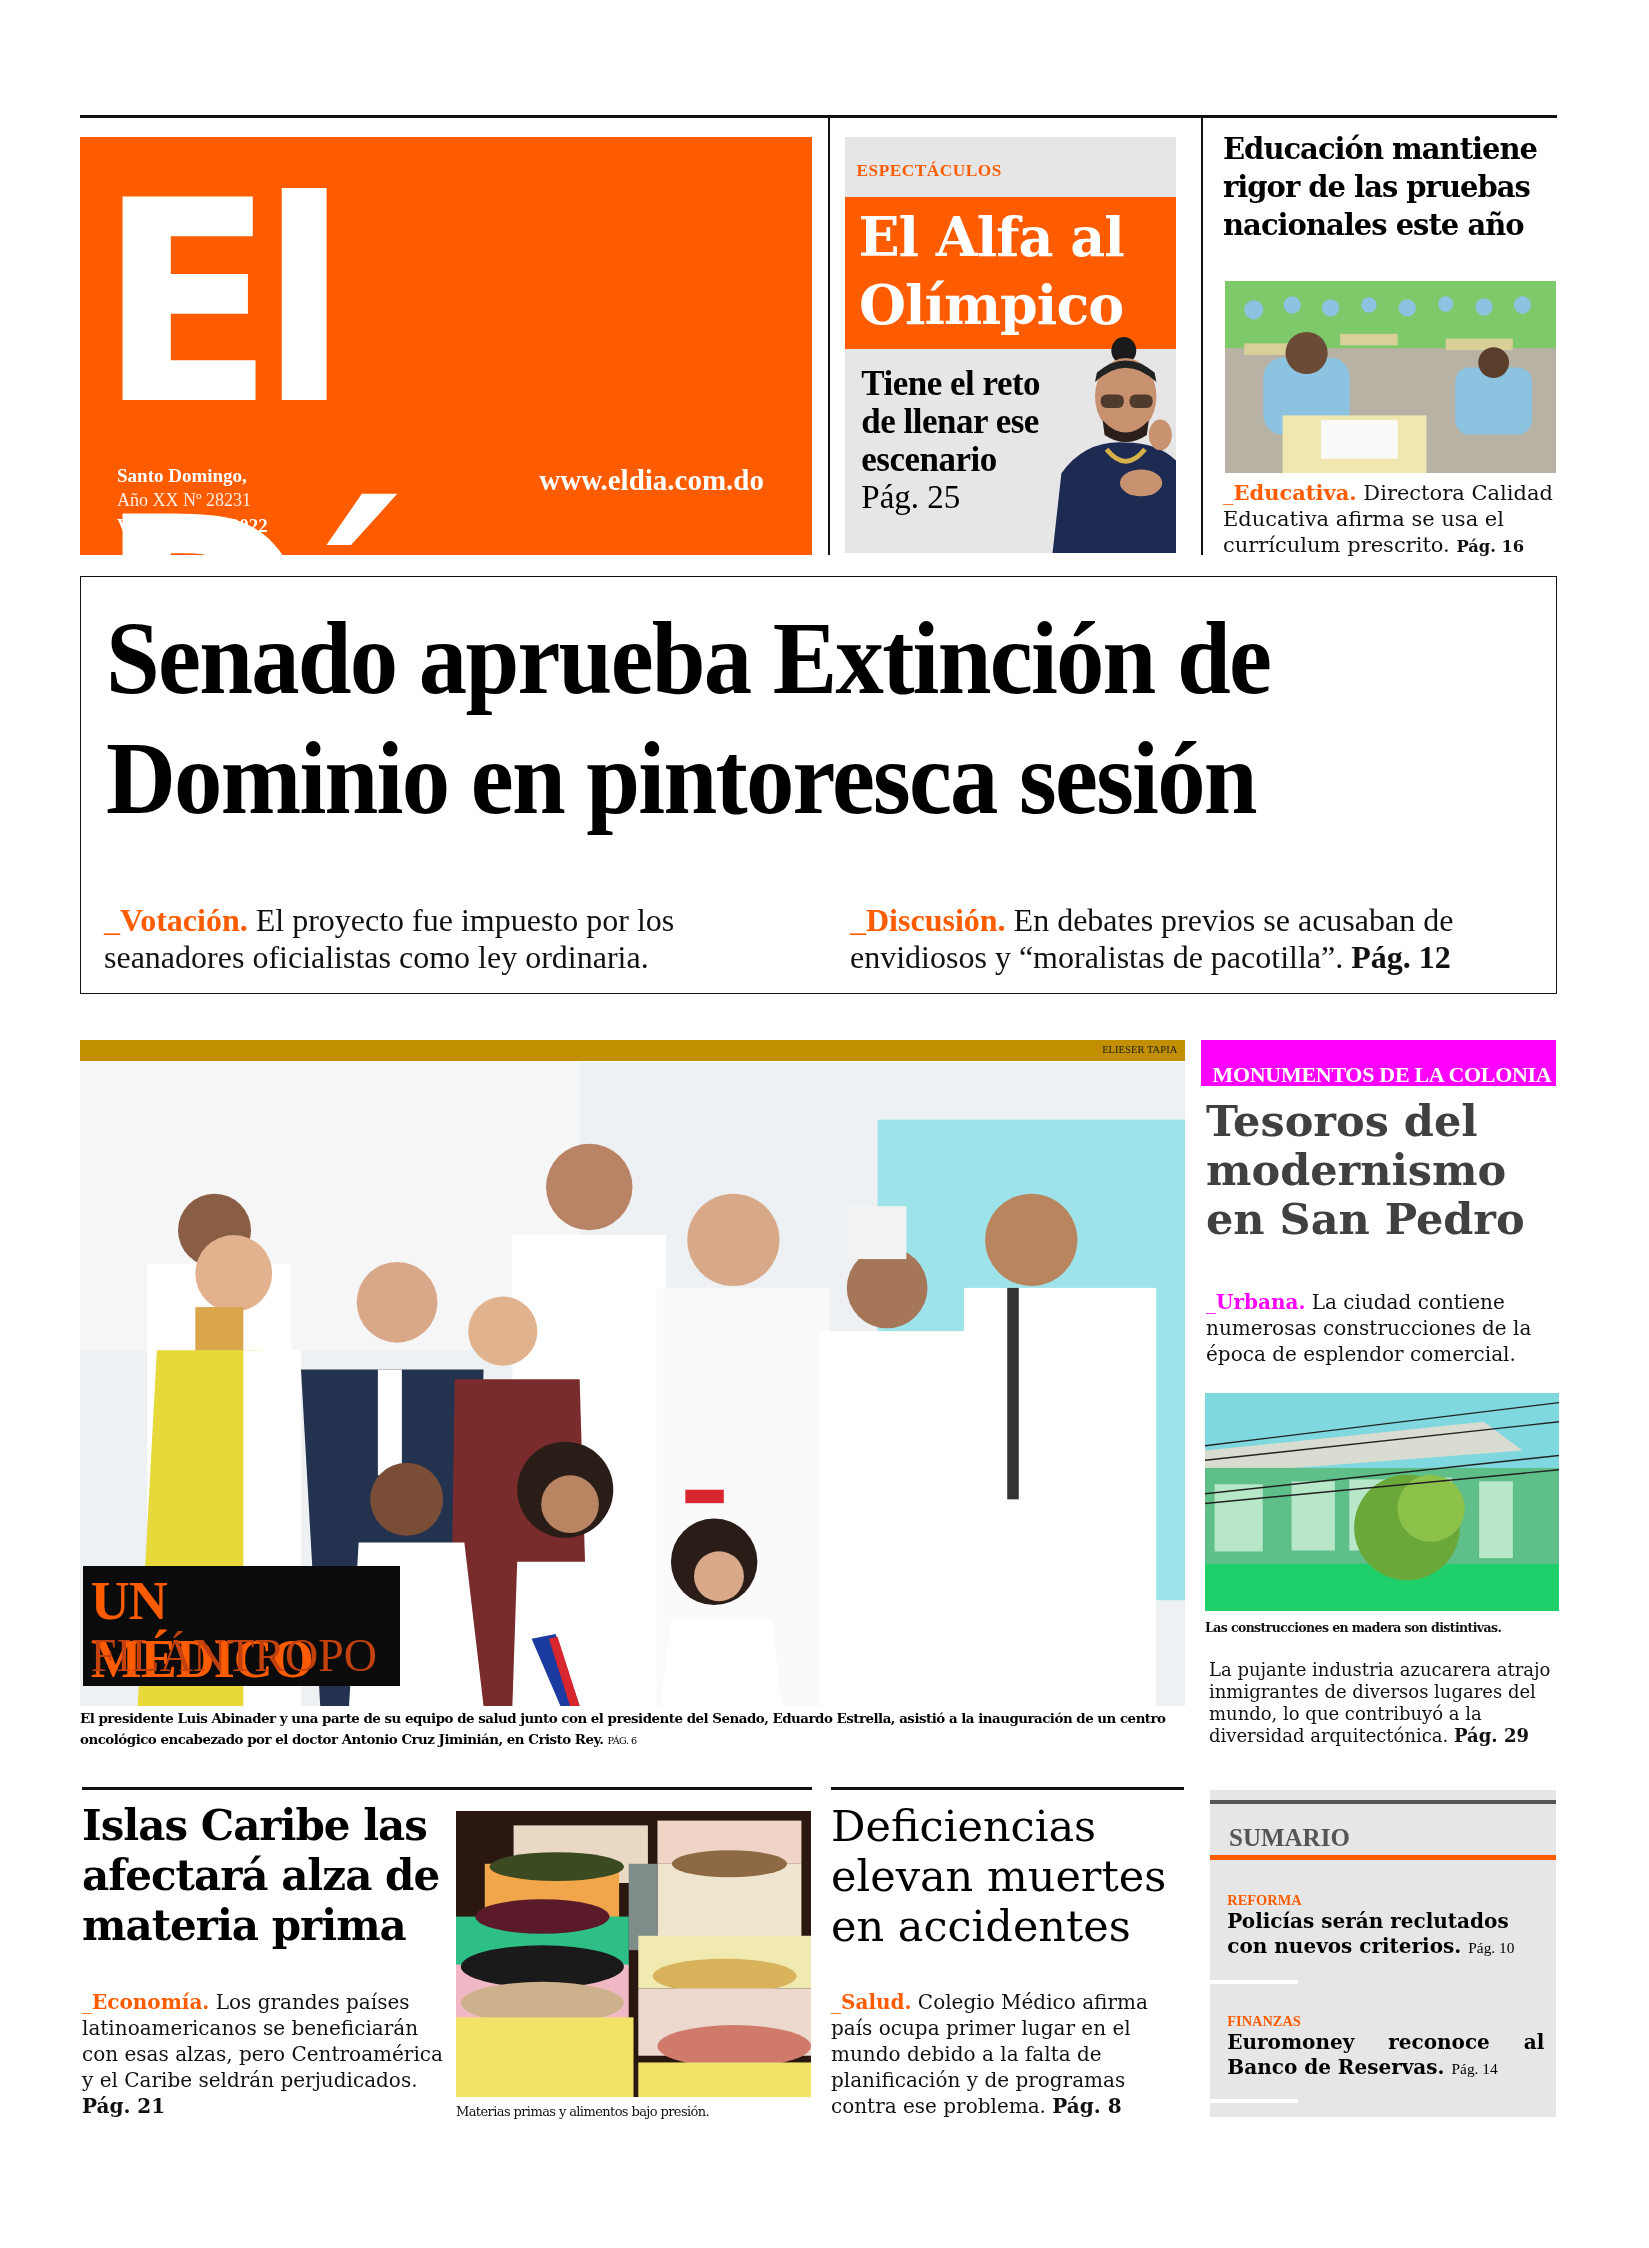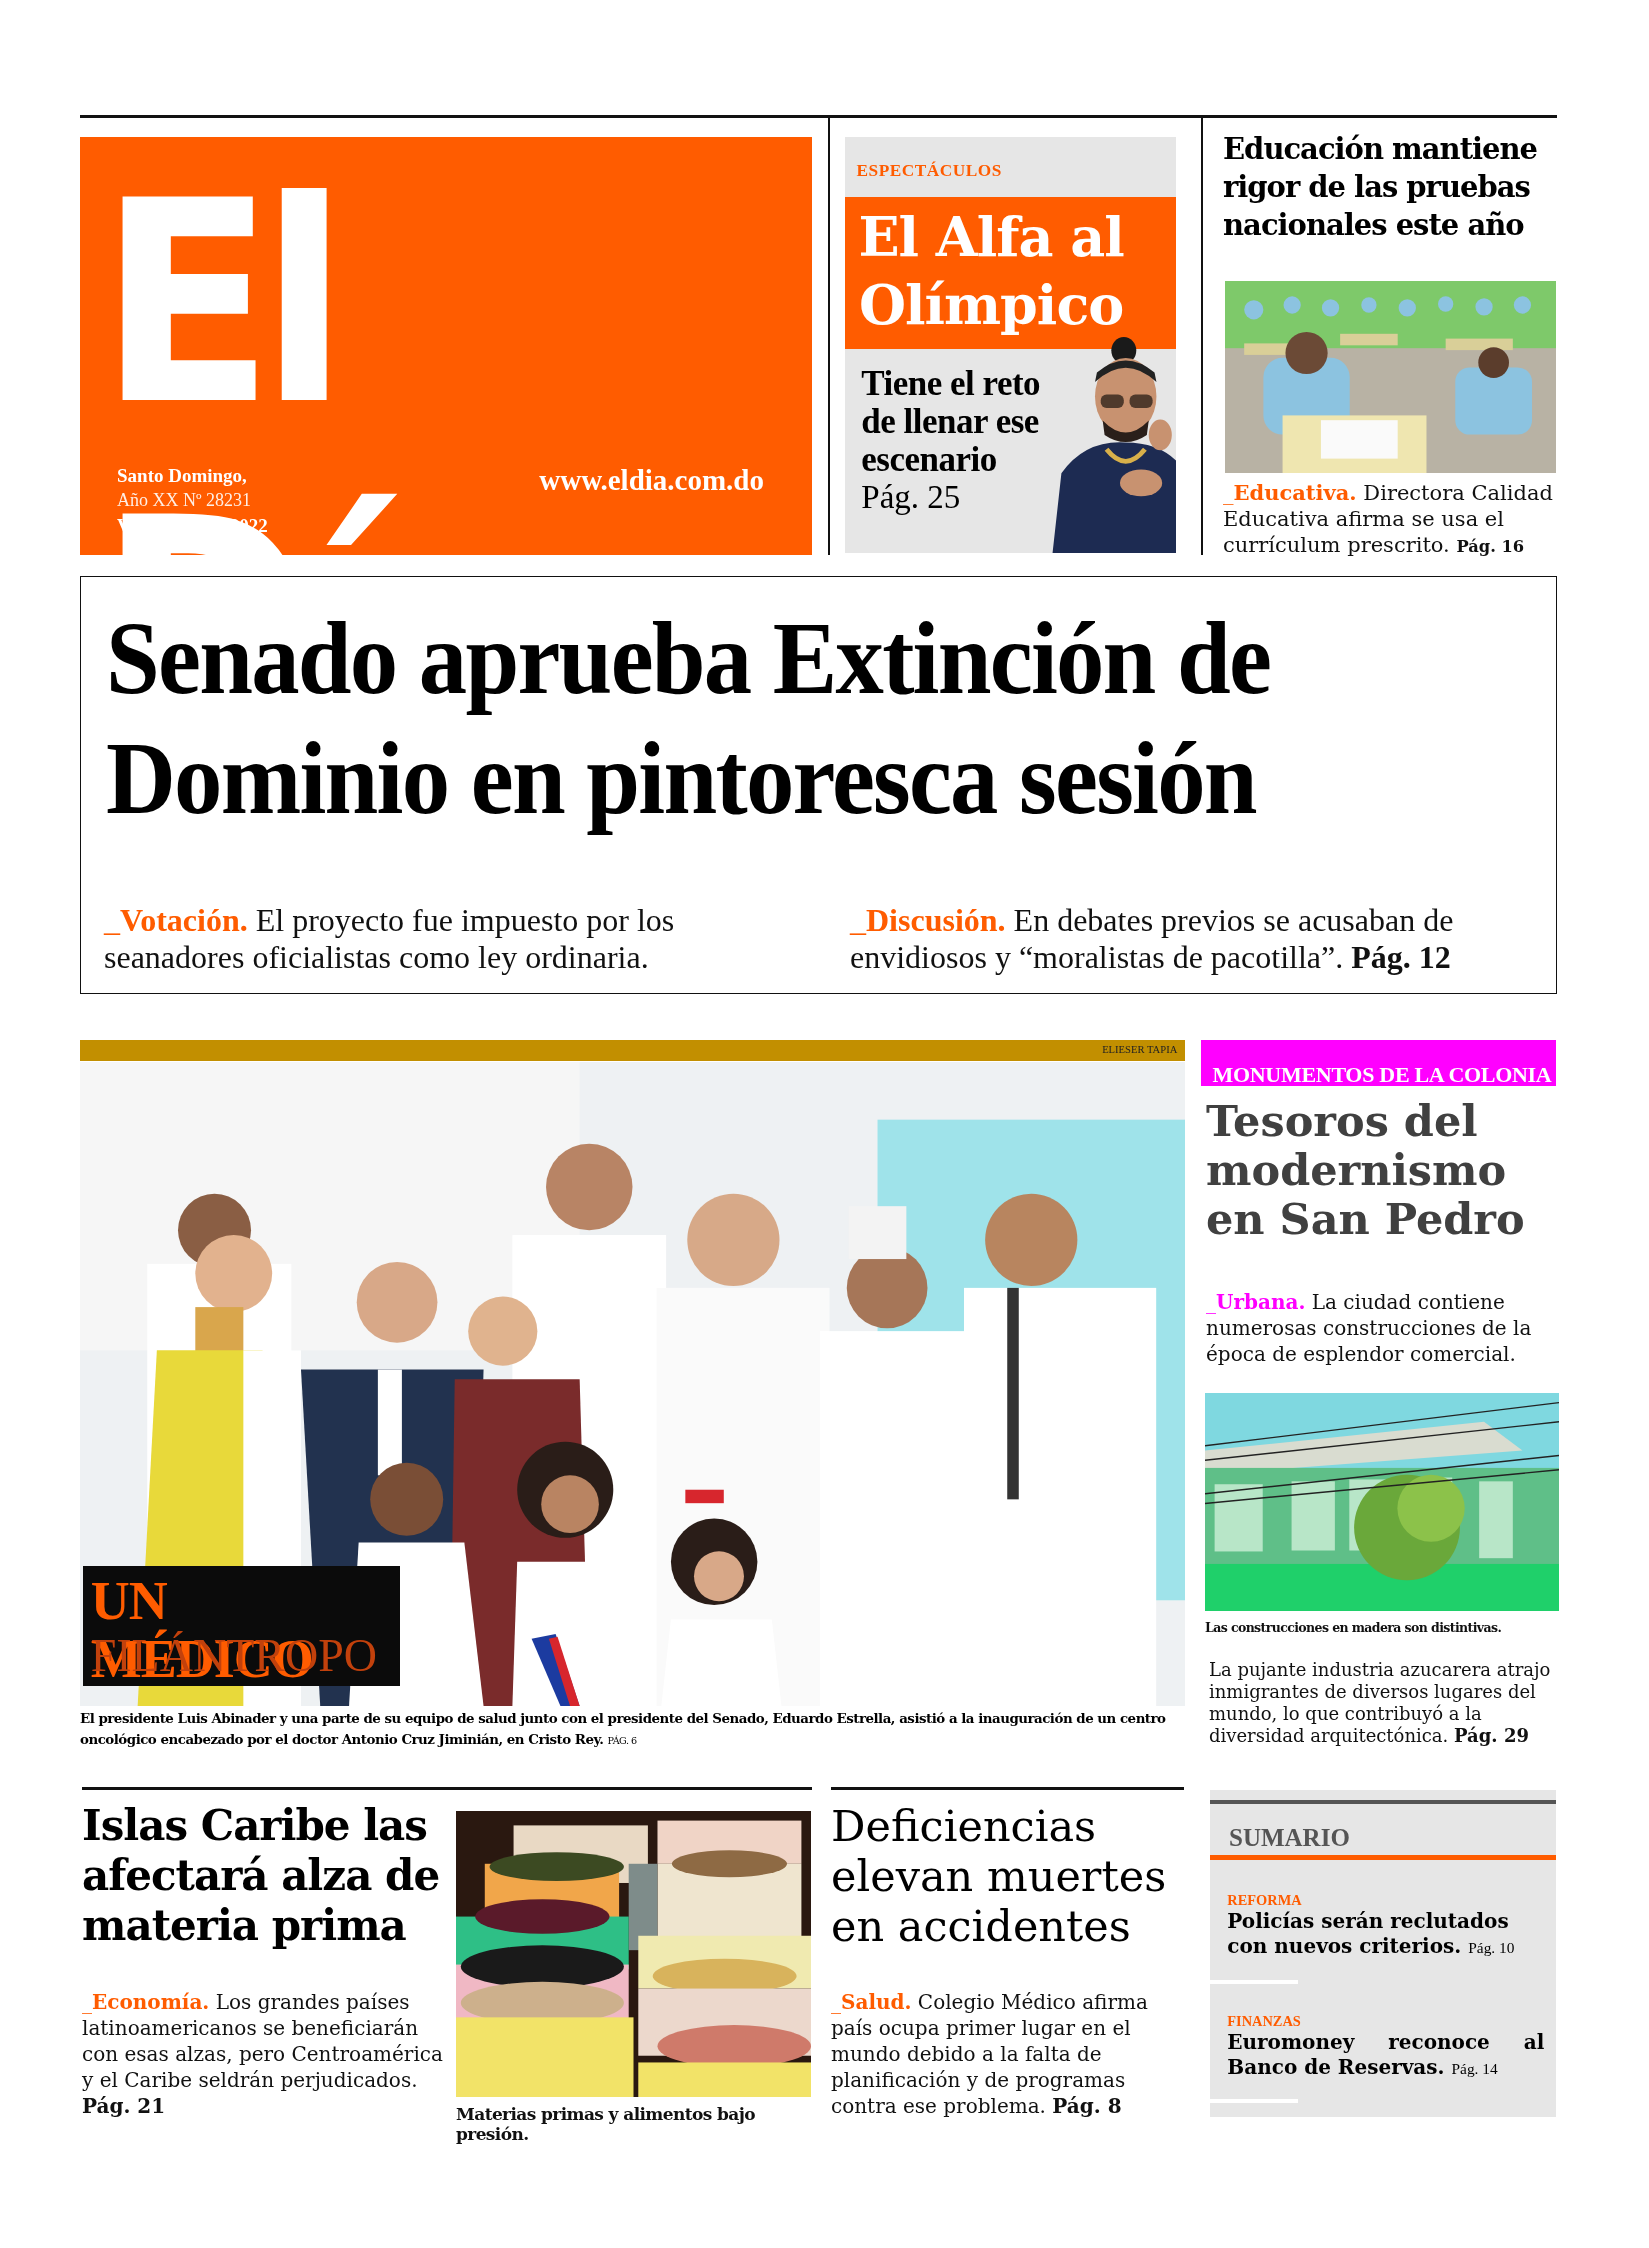--- a/index.html
+++ b/index.html
@@ -67,21 +67,21 @@
   .mon-text { left: 1206px; top: 1289px; width: 355px; font-family: "DejaVu Serif", serif; font-size: 20px; line-height: 26px; }
   .mon-photo { left: 1205px; top: 1393px; width: 354px; height: 218px; }
   .mon-caption { left: 1205px; top: 1620px; width: 355px; font-family: "DejaVu Serif", serif; font-weight: 700; font-size: 12.5px; letter-spacing: -0.6px; }
   .mon-text2 { left: 1209px; top: 1659px; width: 346px; font-family: "DejaVu Serif", serif; font-size: 18px; line-height: 22px; }
 
   
   .bottom-rule { height: 2.9px; background: #111; }
   .islas-head { left: 82px; top: 1801px; width: 365px; font-family: "DejaVu Serif", serif; font-weight: 700; font-size: 42px; line-height: 50px; letter-spacing: -1px; color: #000; }
   .islas-text { left: 82px; top: 1989px; width: 365px; font-family: "DejaVu Serif", serif; font-size: 20px; line-height: 26px; }
   .grain-photo { left: 456px; top: 1811px; width: 355px; height: 286px; overflow: hidden; background: #2a1a10; }
-  .grain-caption { left: 456px; top: 2104px; width: 365px; font-family: "DejaVu Serif", serif; font-weight: 700; font-size: 17px; letter-spacing: -0.6px; }
+  .grain-caption { left: 456px; top: 2104px; width: 365px; font-family: "DejaVu Serif", serif; font-weight: 400; font-size: 13px; letter-spacing: -0.6px; }
   .def-head { left: 831px; top: 1801px; width: 365px; font-family: "DejaVu Serif", serif; font-size: 43px; line-height: 50px; color: #000; }
   .def-text { left: 831px; top: 1989px; width: 355px; font-family: "DejaVu Serif", serif; font-size: 20px; line-height: 26px; }
 
   
   .sumario { left: 1210px; top: 1790px; width: 346px; height: 327px; background: #e6e6e6; }
   .sum-toprule { position: absolute; left: 0; top: 9.6px; width: 346px; height: 4.8px; background: #555; }
   .sum-title { position: absolute; left: 19px; top: 34px; font-family: "Liberation Serif", serif; font-weight: 700; font-size: 25px; color: #555; }
   .sum-orangerule { position: absolute; left: 0; top: 65px; width: 346px; height: 4.8px; background: #ff5c00; }
   .sum-item { position: absolute; left: 17.3px; width: 317px; }
   .sum-kicker { font-family: "Liberation Serif", serif; font-weight: 700; font-size: 14.4px; color: #ff5c00; }

